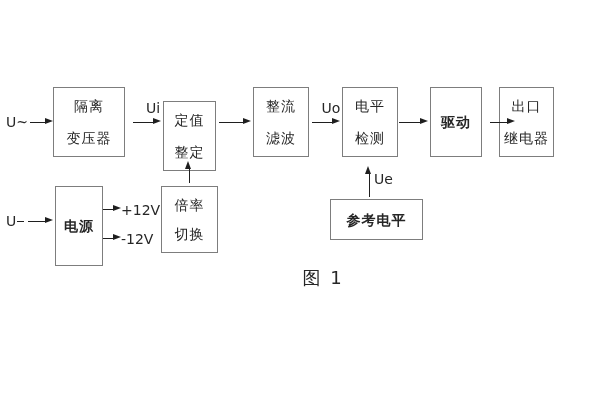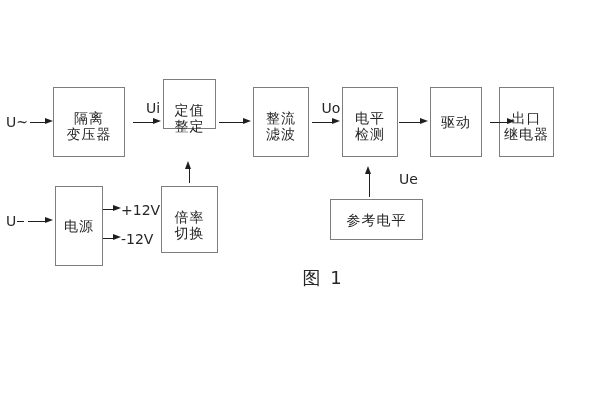--- a/index.html
+++ b/index.html
@@ -10,22 +10,22 @@
     position:relative; width:600px; height:400px; background:var(--bg);
     font-family:"DejaVu Sans","Liberation Sans",sans-serif;
     color:var(--text); overflow:hidden;
   }
   .block{
     position:absolute; box-sizing:border-box;
     border:1px solid var(--border); background:var(--bg);
     display:flex; flex-direction:column; align-items:center;
     font-size:14px; line-height:16px; letter-spacing:1px;
   }
-  .block.two-line{ justify-content:space-between; padding:22px 0; }
-  .block.one-line{ justify-content:center; }
+  .block.two-line{ justify-content:space-between; padding:10px 0; }
+  .block.one-line{ justify-content:center;font-weight:bold; }
   .lbl{ position:absolute; font-size:14px; white-space:nowrap; }
   .lbl.center{ text-align:center;margin-left:8px; }
   .arrow-h{
     position:absolute; height:0; border-top:1.6px solid var(--arrow);
   }
   .arrow-h::after{
     content:""; position:absolute; right:-8px; top:-4.6px;
     border-left:8px solid var(--arrow);
     border-top:3.8px solid transparent; border-bottom:3.8px solid transparent;
   }
@@ -45,21 +45,21 @@
 </head>
 <body>
 
 <div class="canvas">
 
   <div class="block two-line" style="left:53px;top:87px;width:72px;height:70px">
     <span>隔离</span>
     <span>变压器</span>
   </div>
 
-  <div class="block two-line" style="left:163px;top:79px;width:53px;height:50px">
+  <div class="block two-line" style="left:163px;top:101px;width:53px;height:70px">
     <span>定值</span>
     <span>整定</span>
   </div>
 
   <div class="block two-line" style="left:342px;top:87px;width:56px;height:70px">
     <span>电平</span>
     <span>检测</span>
   </div>
 
   <div class="block two-line" style="left:253px;top:87px;width:56px;height:70px">
@@ -88,21 +88,21 @@
     <span>倍率</span>
     <span>切换</span>
   </div>
 
   <div class="lbl" style="left:6px;top:114px">U~</div>
   <div class="lbl" style="left:6px;top:213px">U</div>
   <div class="dash" style="left:17px;top:221px;width:7px"></div>
 
   <div class="lbl center" style="left:131px;top:100px;width:28px">Ui</div>
   <div class="lbl center" style="left:310px;top:100px;width:26px">Uo</div>
-  <div class="lbl" style="left:399px;top:171px">Ue</div>
+  <div class="lbl" style="left:374px;top:171px">Ue</div>
 
   <div class="lbl" style="left:121px;top:202px">+12V</div>
   <div class="lbl" style="left:121px;top:231px">-12V</div>
 
   <div class="arrow-h" style="left:30px;top:122px;width:15px"></div>
   <div class="arrow-h" style="left:133px;top:122px;width:20px"></div>
   <div class="arrow-h" style="left:219px;top:122px;width:24px"></div>
   <div class="arrow-h" style="left:312px;top:122px;width:20px"></div>
   <div class="arrow-h" style="left:399px;top:122px;width:21px"></div>
   <div class="arrow-h" style="left:490px;top:122px;width:17px"></div>

